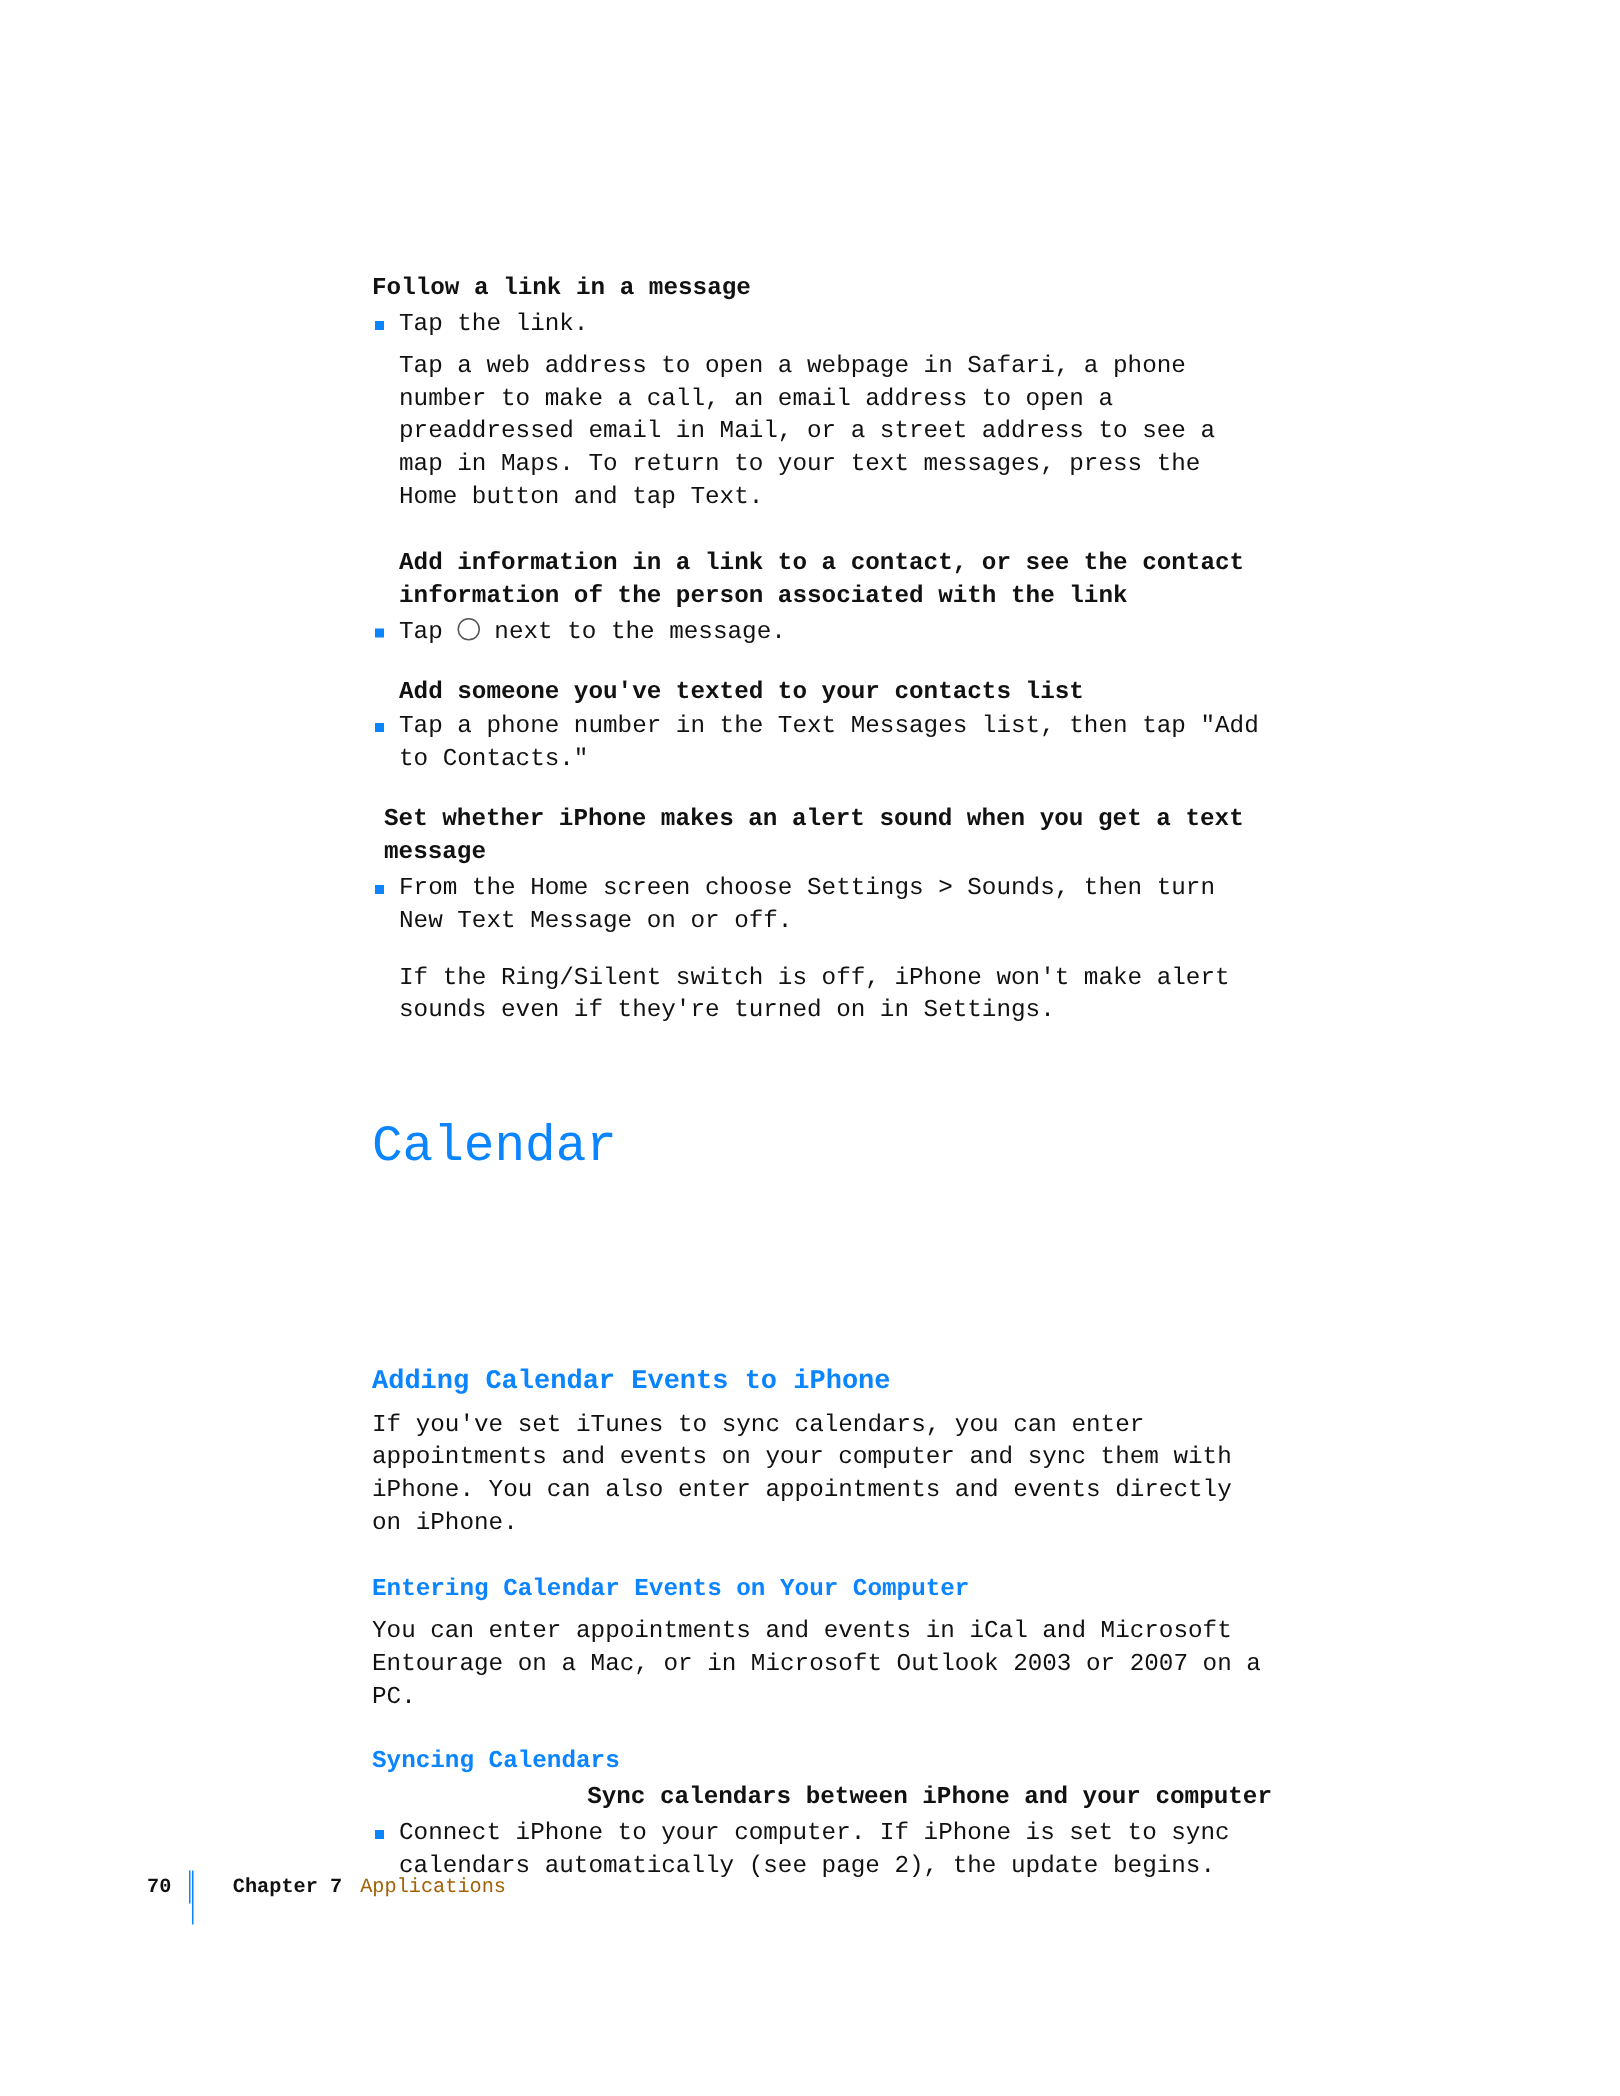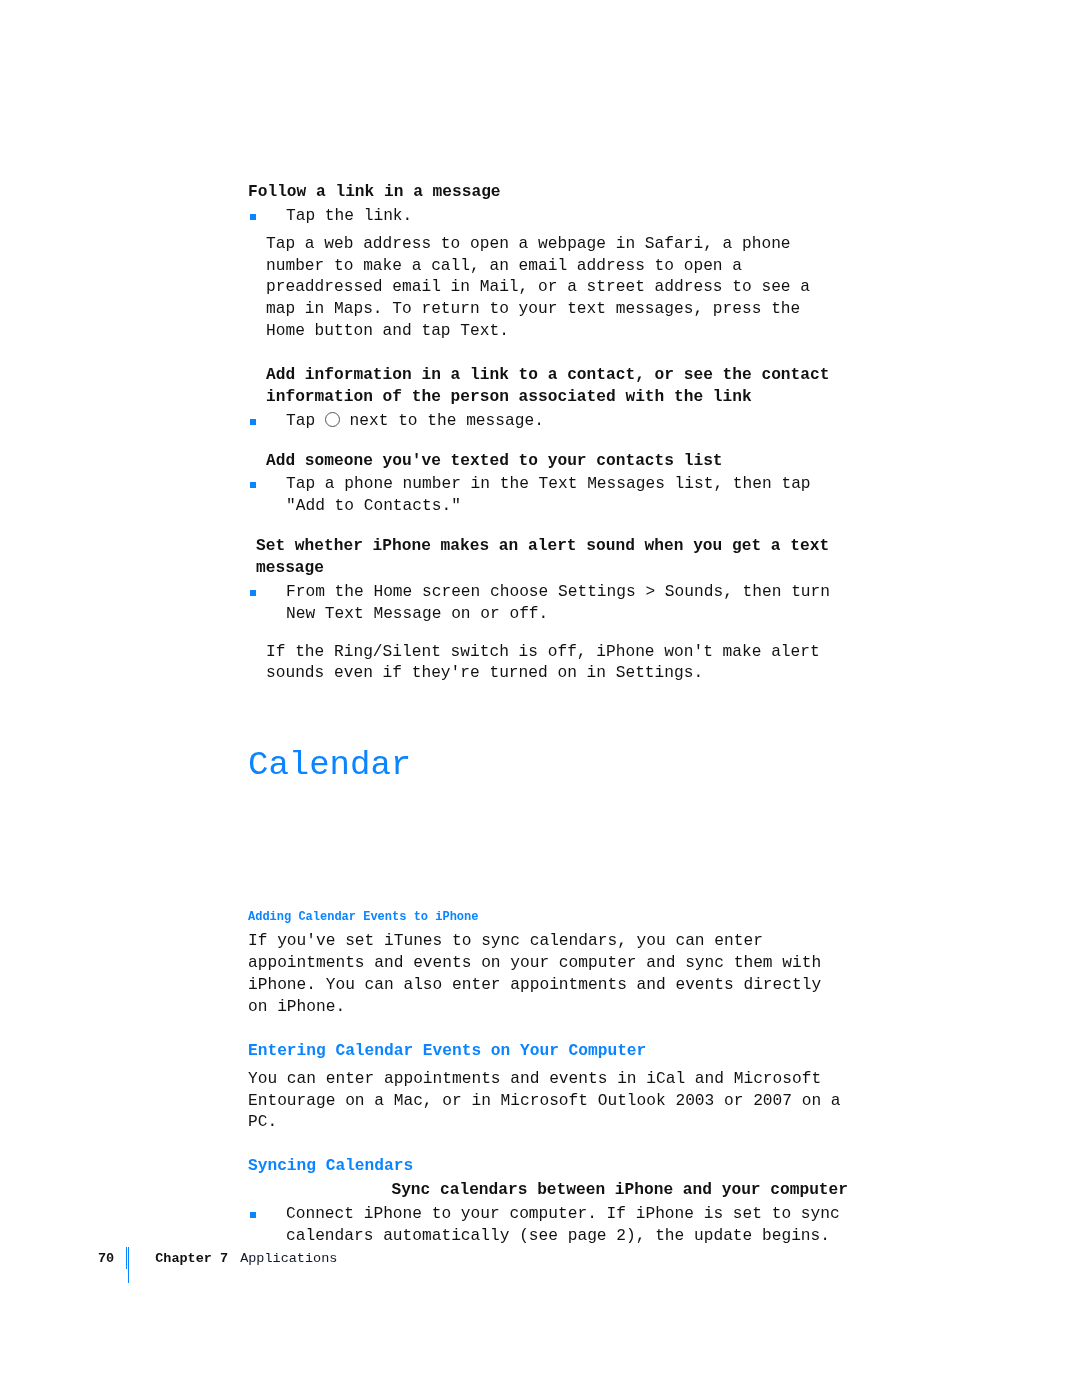--- a/index.html
+++ b/index.html
@@ -28,21 +28,20 @@
     font-size: 16.2px;
     line-height: 1.35;
   }
   .bold {
     font-weight: 600;
   }
   .bullet-row {
     display: flex;
     align-items: flex-start;
     margin-top: 2px;
-    gap: 20px;
   }
   .bullet-row .sq {
     flex: 0 0 auto;
     width: 6px;
     height: 6px;
     background: #0a84ff;
     margin-top: 8px;
     margin-right: 10px;
     margin-left: 2px;
   }
@@ -59,21 +58,21 @@
     margin-top: 18px;
   }
   .h1 {
     color: #0a84ff;
     font-size: 34px;
     font-weight: 400;
     margin-top: 58px;
   }
   .h2 {
     color: #0a84ff;
-    font-size: 12px;
+    font-size: 18px;
     font-weight: 600;
     margin-top: 120px;
   }
   .h3 {
     color: #0a84ff;
     font-size: 16.2px;
     font-weight: 600;
     margin-top: 22px;
   }
   .circle-icon {
@@ -102,21 +101,21 @@
     height: 22px;
     background: #0a84ff;
     margin-right: 28px;
   }
   .footer .chap {
     font-weight: 600;
     color: #111;
     margin-right: 12px;
   }
   .footer .chapname {
-    color: #0f172a;
+    color: #a16207;
   }
   .left-rule {
     position: absolute;
     left: 128px;
     top: 1230px;
     width: 1px;
     height: 36px;
     background: #0a84ff;
   }
 </style>

